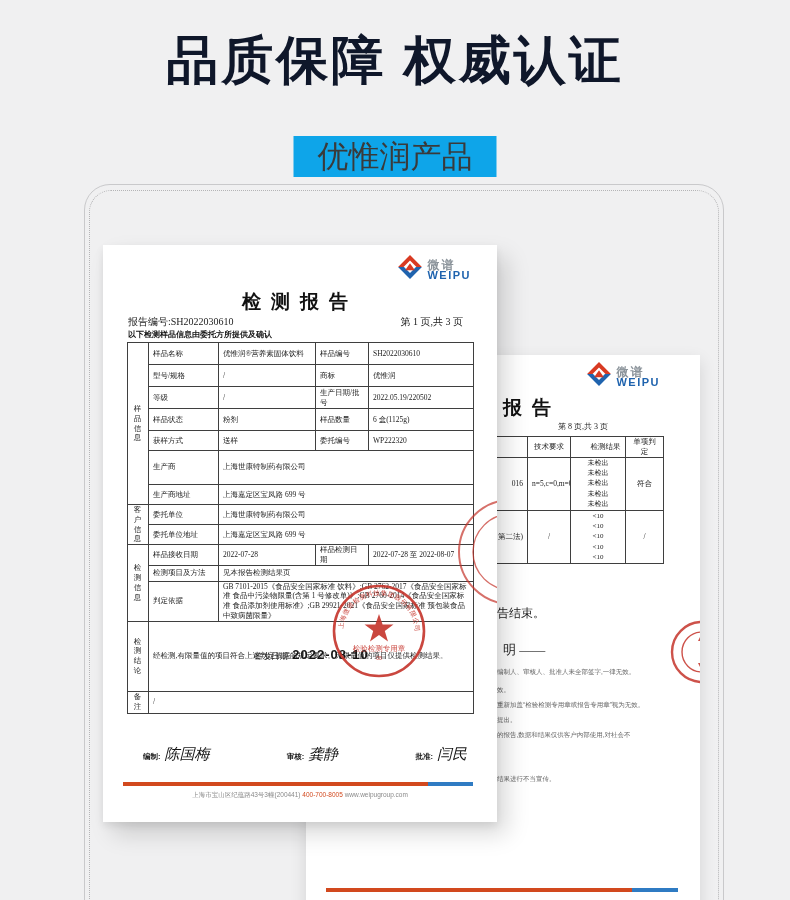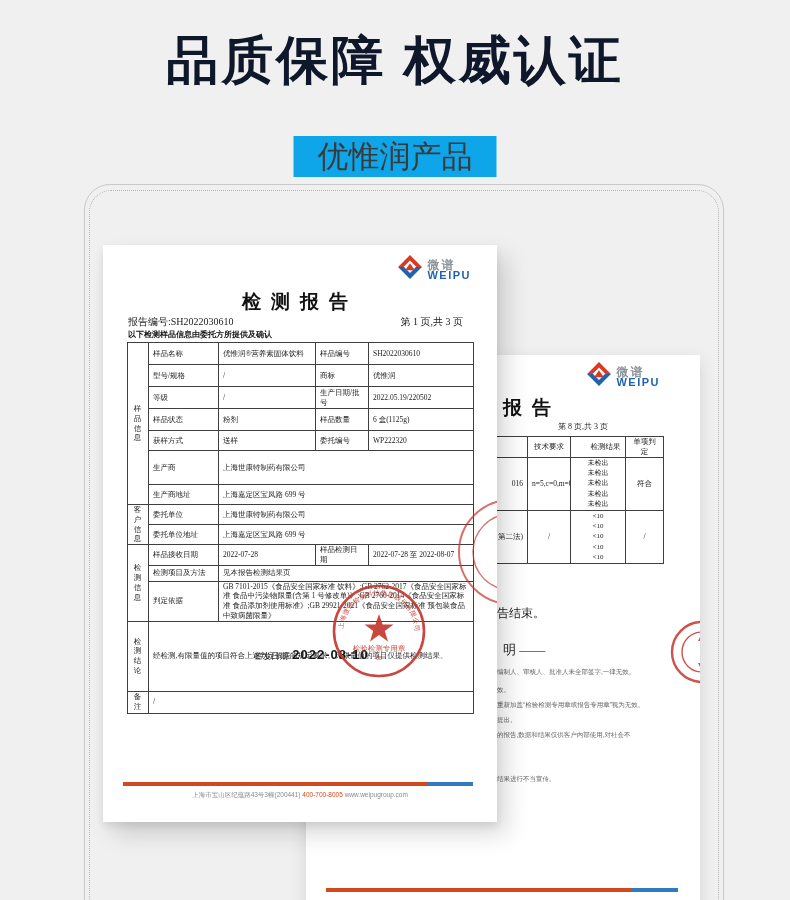--- a/index.html
+++ b/index.html
@@ -241,21 +241,21 @@
         <td>粉剂</td>
         <td>样品数量</td>
         <td>6 盒(1125g)</td>
       </tr>
       <tr style="height:20px;">
         <td>获样方式</td>
         <td>送样</td>
         <td>委托编号</td>
         <td>WP222320</td>
       </tr>
-      <tr style="height:34px;">
+      <tr style="height:34px;font-family:Liberation Mono, monospace;">
         <td>生产商</td>
         <td colspan="3">上海世康特制药有限公司</td>
       </tr>
       <tr style="height:20px;">
         <td>生产商地址</td>
         <td colspan="3">上海嘉定区宝凤路 699 号</td>
       </tr>
       <tr style="height:19px;">
         <td class="grp" rowspan="2">客户信息</td>
         <td>委托单位</td>
@@ -312,20 +312,34 @@
       </svg>
     </div>
 
     <div class="stamp-edge-front">
       <svg width="110" height="110" viewBox="0 0 110 110">
         <circle cx="55" cy="55" r="52" fill="none" stroke="#c5342b" stroke-width="2"></circle>
         <circle cx="55" cy="55" r="38" fill="none" stroke="#c5342b" stroke-width="1.4"></circle>
       </svg>
     </div>
 
+    <div class="sigs">
+      <span>
+        <span class="sig-label">编制:</span>
+        <span class="sig-name">陈国梅</span>
+      </span>
+      <span>
+        <span class="sig-label">审核:</span>
+        <span class="sig-name">龚静</span>
+      </span>
+      <span>
+        <span class="sig-label">批准:</span>
+        <span class="sig-name">闫民</span>
+      </span>
+    </div>
 
     <div class="bar bar-orange" style="left:20px;top:537px;width:305px;"></div>
     <div class="bar bar-blue" style="left:325px;top:537px;width:45px;"></div>
     <div class="addr" style="top:546px;">
       <span>上海市宝山区纪蕴路43号3幢(200441)</span>
       <span class="phone">400-700-8005</span>
       <span>www.weipugroup.com</span>
     </div>
   </div>
 

